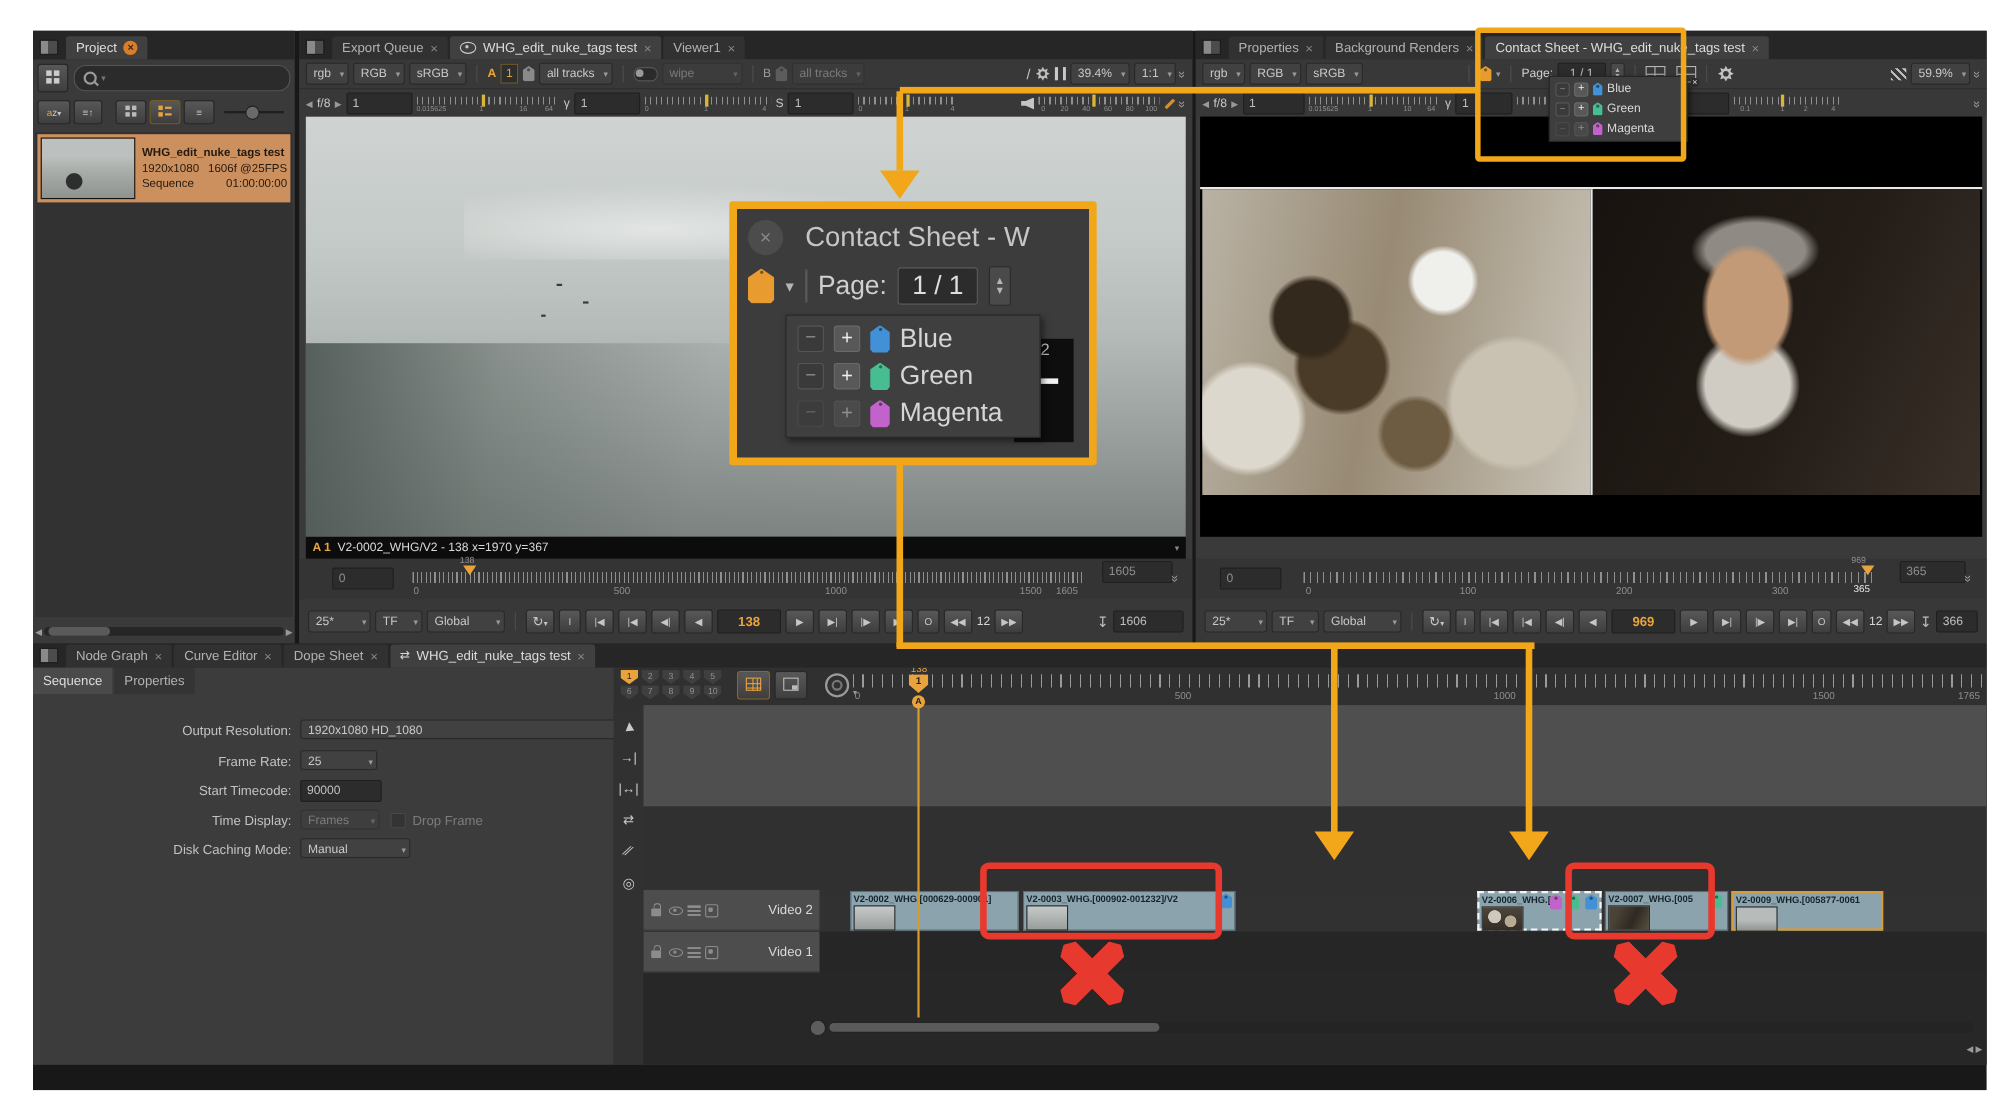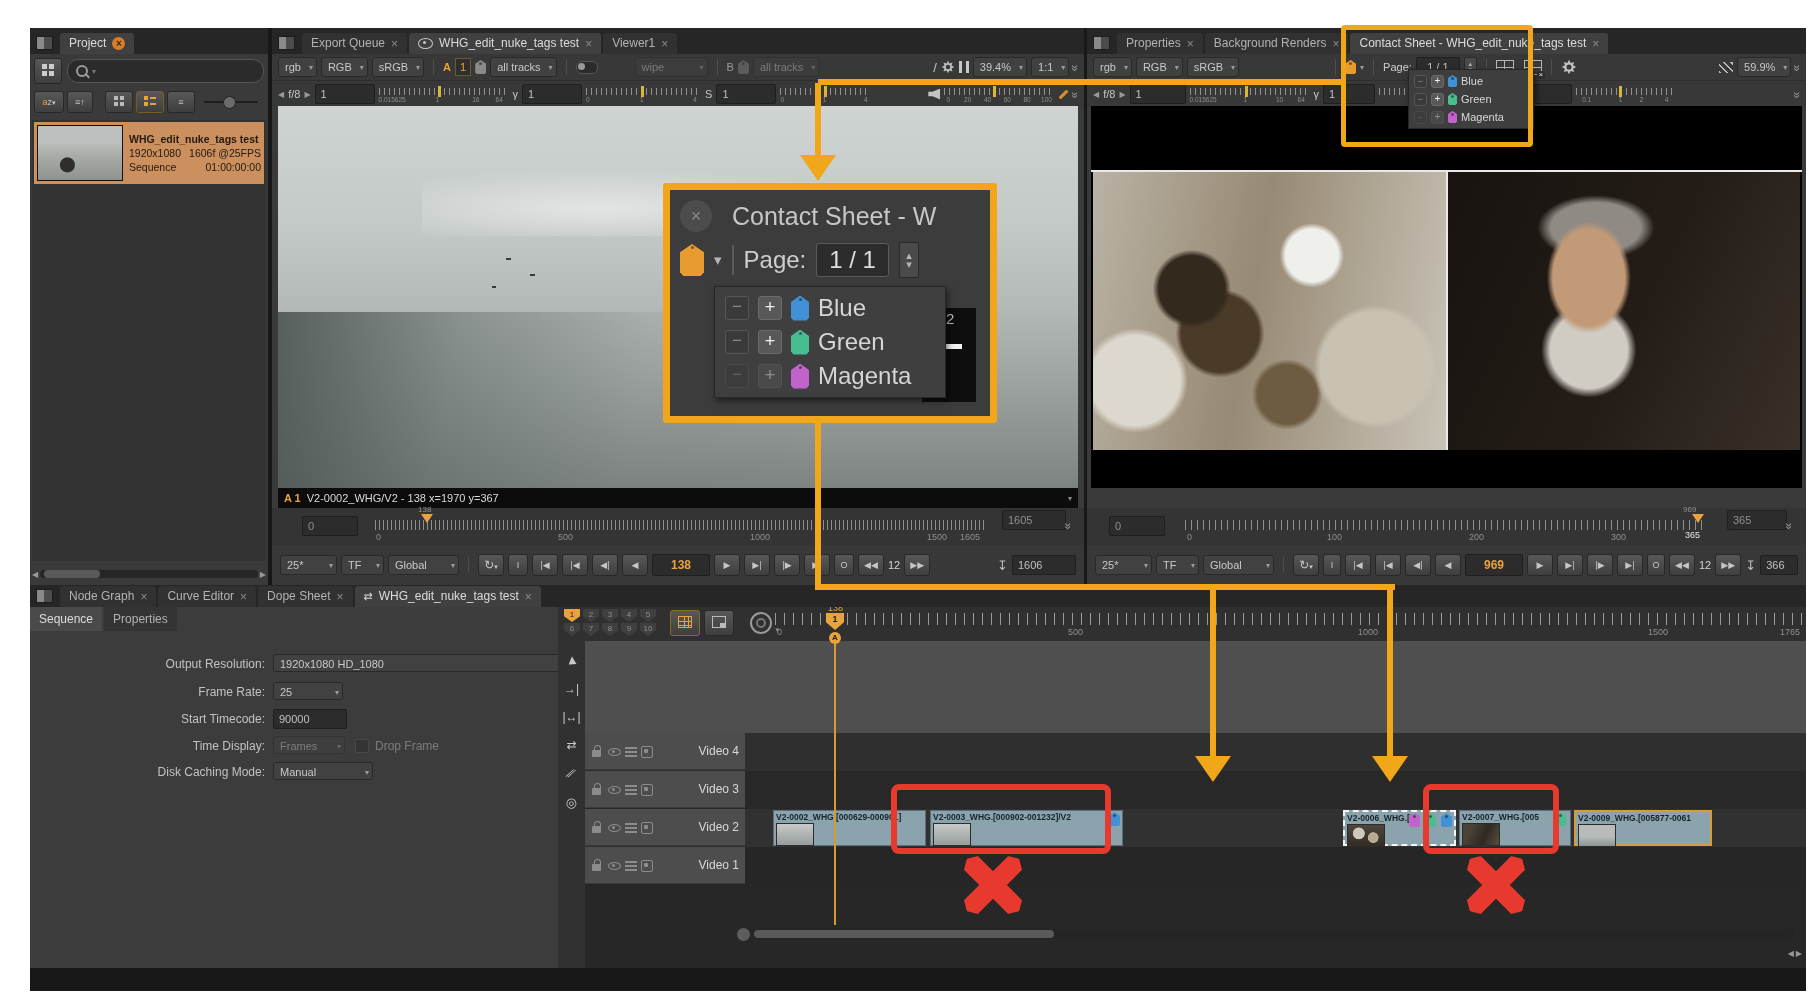--- a/index.html
+++ b/index.html
@@ -200,21 +200,21 @@
       <div class="dd"><span>rgb</span></div>
       <div class="dd"><span>RGB</span></div>
       <div class="dd"><span>sRGB</span></div>
       <span class="sep"></span>
       <span class="orange" style="font-weight:bold;">A</span>
       <span class="orange" style="border:1px solid #6b5a2a;background:#2e2e2e;padding:0 4px;height:16px;line-height:16px;">1</span>
       <span class="tag" style="--c:#8a8a8a;"></span>
       <div class="dd"><span>all tracks</span></div>
       <span class="sep"></span>
       <span class="tgl"></span>
-      <div class="dd dim" style="min-width:50px;margin-left:33px;"><span>wipe</span></div>
+      <div class="dd dim" style="min-width:50px;"><span>wipe</span></div>
       <span class="sep"></span>
       <span style="color:#9a9a9a;">B</span>
       <span class="tag dim" style="--c:#8a8a8a;"></span>
       <div class="dd dim"><span>all tracks</span></div>
       <span style="margin-left:auto;color:#c4c4c4;font-size:13px;">/</span>
       <svg class="gearsvg" width="14" height="14" viewBox="0 0 20 20">
           <path fill="#bdbdbd" fill-rule="evenodd" d="M19 10 15.1 12.1 16.4 16.4 12.1 15.1 10 19 7.9 15.1 3.6 16.4 4.9 12.1 1 10 4.9 7.9 3.6 3.6 7.9 4.9 10 1 12.1 4.9 16.4 3.6 15.1 7.9ZM10 13.2A3.2 3.2 0 1 0 10 6.8 3.2 3.2 0 0 0 10 13.2Z"></path>
         </svg>
       <span class="pause"></span>
       <div class="dd"><span>39.4%</span></div>
@@ -562,38 +562,20 @@
         <span style="color:#c9c9c9;font-size:13px;display:inline-block;transform:rotate(-95deg);">►</span>
         <span style="color:#c9c9c9;font-size:12px;">→|</span>
         <span style="color:#c9c9c9;font-size:12px;">|↔|</span>
         <span style="color:#c9c9c9;font-size:12px;">⇄</span>
         <span style="color:#c9c9c9;font-size:13px;transform:rotate(15deg);">∕∕</span>
         <span style="color:#c9c9c9;font-size:13px;">◎</span>
       </div>
 
       <div class="a" style="left:27px;top:34px;right:0;height:92px;background:#4f4f4f;"></div>
 
-      <div class="a" style="left:27px;top:126px;right:0;height:38px;background:#2f2f2f;">
-        <div class="thead">
-            <span class="ti i-lock"></span>
-            <span class="ti i-eye"></span>
-            <span class="ti i-layers"></span>
-            <span class="ti i-mask"></span>
-            <span class="lbl">Video 4</span>
-          </div>
-      </div>
-      <div class="a" style="left:27px;top:164px;right:0;height:38px;background:#282828;">
-        <div class="thead">
-            <span class="ti i-lock"></span>
-            <span class="ti i-eye"></span>
-            <span class="ti i-layers"></span>
-            <span class="ti i-mask"></span>
-            <span class="lbl">Video 3</span>
-          </div>
-      </div>
       <div class="a" style="left:27px;top:202px;right:0;height:38px;background:#313131;">
         <div class="thead">
             <span class="ti i-lock"></span>
             <span class="ti i-eye"></span>
             <span class="ti i-layers"></span>
             <span class="ti i-mask"></span>
             <span class="lbl">Video 2</span>
           </div>
 
         <div class="clip" style="left:188px;width:153px;">

